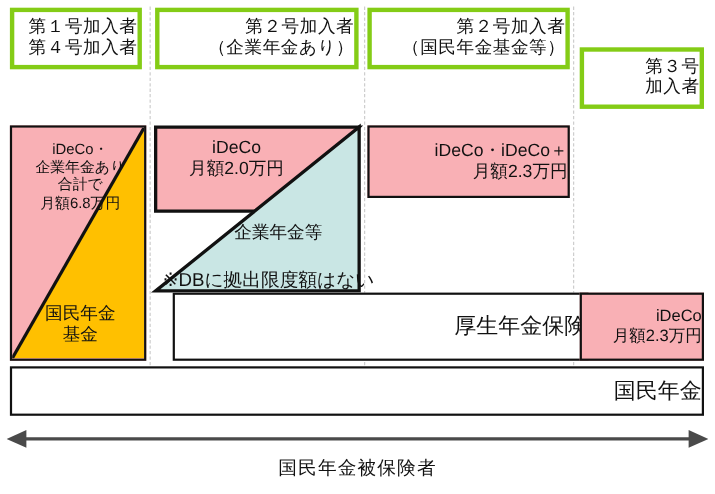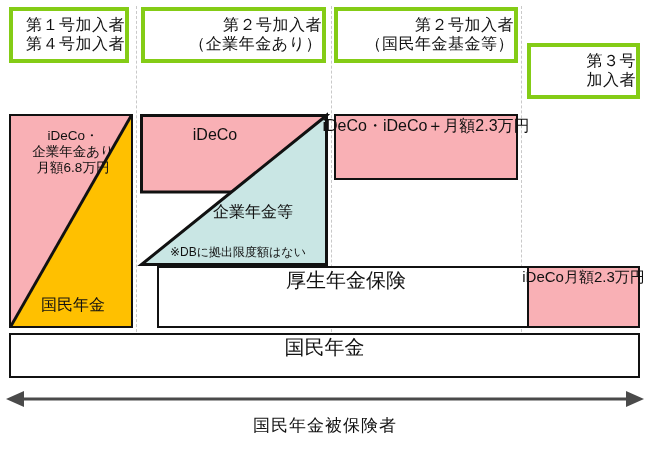--- a/index.html
+++ b/index.html
@@ -38,22 +38,22 @@
     white-space:nowrap;
   }
   .hdr span{display:block;}
 
   
   .blk{
     position:absolute;
     box-sizing:border-box;
     border:2.5px solid #111111;
     display:flex;
-    flex-direction:row;
-    align-items:flex-start;
+    flex-direction:column;
+    align-items:flex-end;
     justify-content:center;
     text-align:center;
     line-height:1.2;
   }
   .blk.white{background:#ffffff;}
   .blk.pink{background:#f9b0b5;}
 
   
   #leftblock{
     position:absolute;
@@ -123,44 +123,47 @@
     <svg class="tri" viewBox="0 0 124 214" preserveAspectRatio="none">
 
       <polygon points="124,0 124,214 0,214" fill="#ffc000"></polygon>
 
       <line x1="124" y1="0" x2="0" y2="214" stroke="#111111" stroke-width="3"></line>
     </svg>
 
     <div class="lbl" style="left:0;top:12px;width:124px;font-size:13.5px;">
       <span class="cell-txt">iDeCo・</span>
       <span class="cell-txt">企業年金あり</span>
+      <span class="cell-txt">合計で</span>
       <span class="cell-txt">月額6.8万円</span>
     </div>
 
     <div class="lbl" style="left:0;bottom:12px;width:124px;font-size:16px;">
       <span class="cell-txt">国民年金</span>
+      <span class="cell-txt">基金</span>
     </div>
   </div>
 
   <div id="midblock" style="left:140px;top:114px;width:188px;height:152px;">
     <svg width="188" height="152" viewBox="0 0 188 152" preserveAspectRatio="none" style="position:absolute;left:0;top:0;overflow:visible;">
 
       <polygon points="1.5,1.5 186.5,1.5 186.5,1.5 110,78 1.5,78" fill="#f9b0b5" stroke="#111111" stroke-width="3" stroke-linejoin="miter"></polygon>
 
       <polygon points="186.5,1.5 186.5,150.5 1.5,150.5" fill="#c9e6e4" stroke="#111111" stroke-width="3" stroke-linejoin="miter"></polygon>
     </svg>
 
     <div class="lbl" style="left:0;top:11px;width:150px;font-size:16px;">
       <span class="cell-txt">iDeCo</span>
+      <span class="cell-txt">月額2.0万円</span>
     </div>
 
     <div class="lbl" style="left:38px;top:88px;width:150px;font-size:16px;">
       <span class="cell-txt">企業年金等</span>
     </div>
-    <div class="lbl" style="left:8px;top:131px;width:180px;font-size:12px;">
+    <div class="lbl" style="left:8px;top:131px;width:180px;font-size:17px;">
       <span class="cell-txt">※DBに拠出限度額はない</span>
     </div>
   </div>
 
   <div class="blk pink" style="left:334px;top:114px;width:184px;height:66px;font-size:16px;">
     <span class="cell-txt">iDeCo・iDeCo＋</span>
     <span class="cell-txt">月額2.3万円</span>
   </div>
 
   <div class="blk white" style="left:157px;top:266px;width:378px;height:62px;font-size:20px;">

